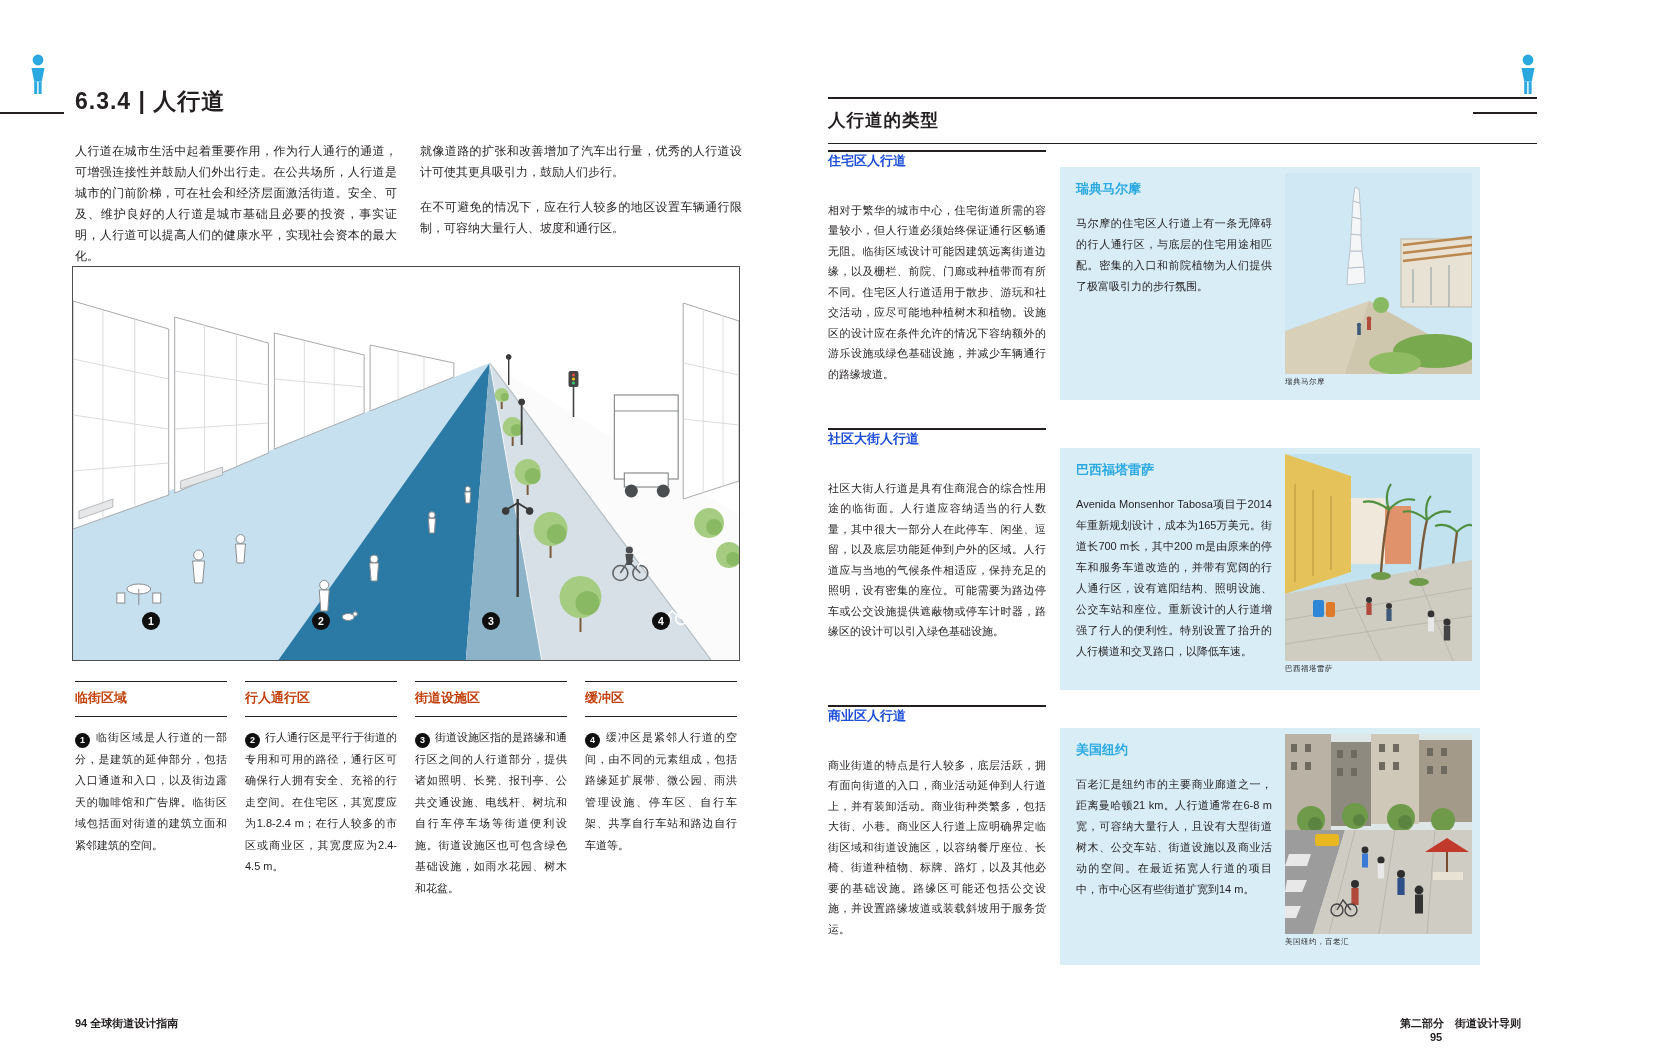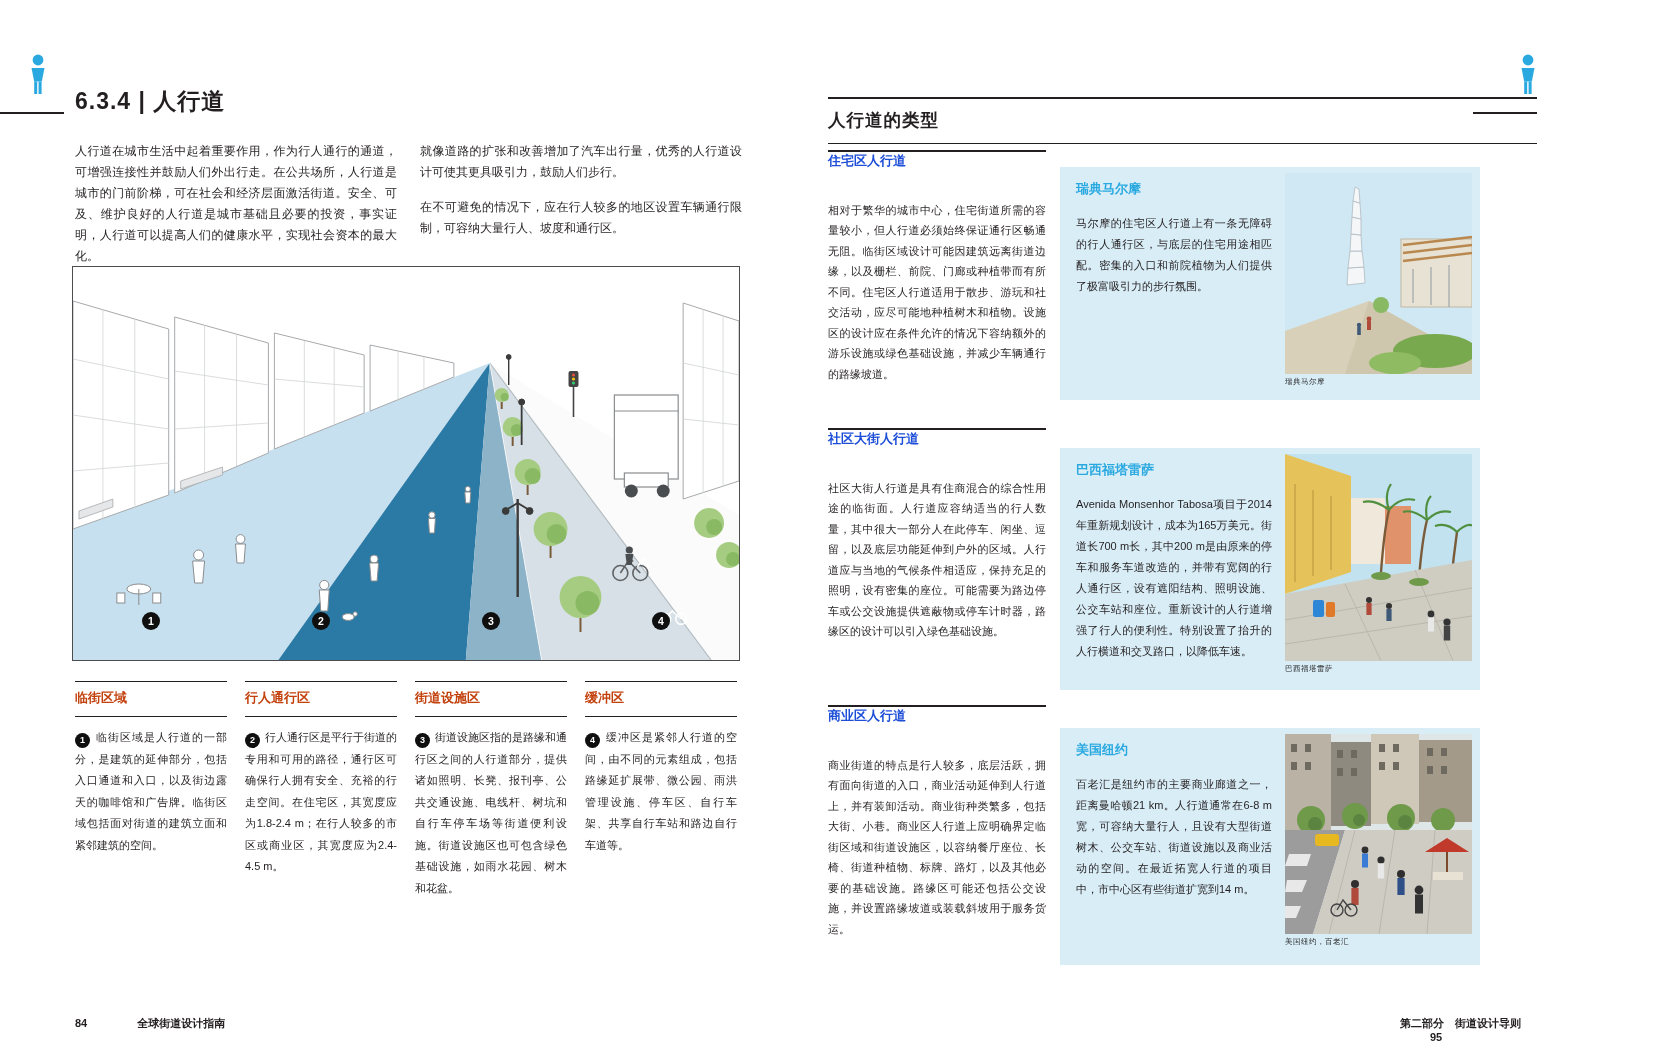--- a/index.html
+++ b/index.html
@@ -60,21 +60,21 @@
   .sec2 .case { top:20px; height:242px; }
   .sec3 .case { top:23px; height:237px; }
   .case h4 { color:#29a9e0; font-size:13px; font-weight:bold; }
   .case > p { margin-top:15px; width:196px; font-size:11px; line-height:21px; text-align:justify; }
   .photo { position:absolute; left:225px; top:6px; width:187px; }
   .photo svg { display:block; width:187px; }
   .caption { margin-top:3px; font-size:7.5px; color:#2b2b2b; letter-spacing:0.5px; }
 
   
   .footer-left  { position:absolute; left:75px; top:1016px; font-size:11px; font-weight:bold; }
-  .footer-left .bt { margin-left:47px; }
+  .footer-left .bt { }
   .footer-right { position:absolute; left:1400px; top:1016px; font-size:11px; font-weight:bold; }
   .footer-right .pn { margin-left:30px; }
 </style>
 </head>
 <body>
 
 <div class="spread">
 
   <div class="corner-rule left"></div>
   <div class="corner-rule right"></div>
@@ -271,21 +271,21 @@
       <h3>街道设施区</h3>
       <p><span class="badge">3</span><span>街道设施区指的是路缘和通行区之间的人行道部分，提供诸如照明、长凳、报刊亭、公共交通设施、电线杆、树坑和自行车停车场等街道便利设施。街道设施区也可包含绿色基础设施，如雨水花园、树木和花盆。</span></p>
     </div>
     <div class="zone z4">
       <h3>缓冲区</h3>
       <p><span class="badge">4</span><span>缓冲区是紧邻人行道的空间，由不同的元素组成，包括路缘延扩展带、微公园、雨洪管理设施、停车区、自行车架、共享自行车站和路边自行车道等。</span></p>
     </div>
   </div>
 
   <div class="footer-left">
-    <span>84</span>
+    <span>94</span>
     <span class="bt">全球街道设计指南</span>
   </div>
 
   <div class="rp-header">
     <h2>人行道的类型</h2>
     <div class="subrule"></div>
   </div>
 
   <div class="sec sec1">
     <div class="lcol">

